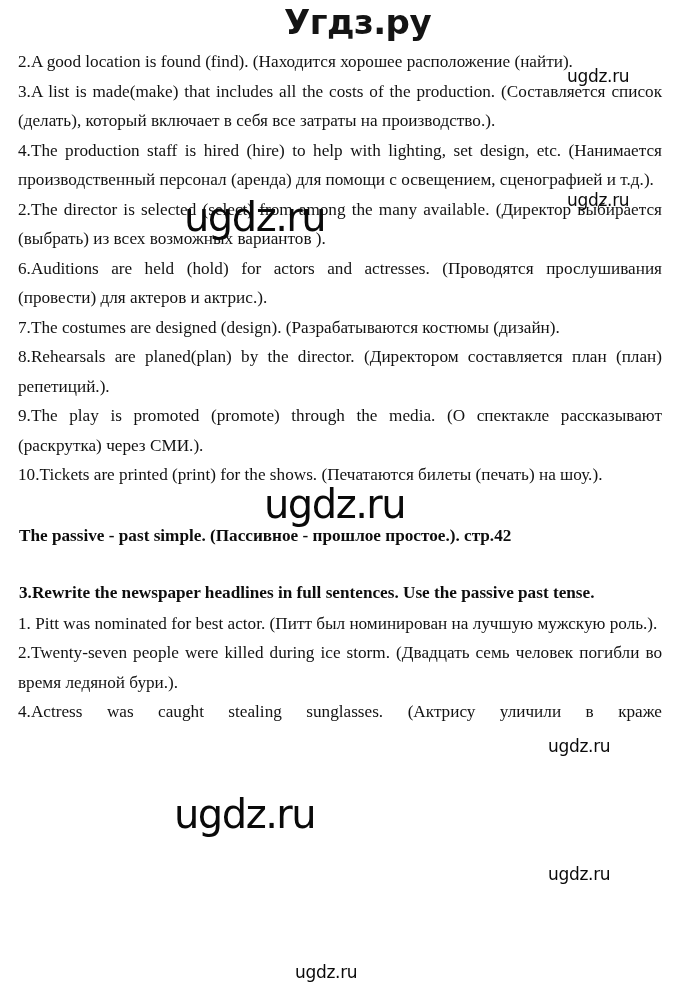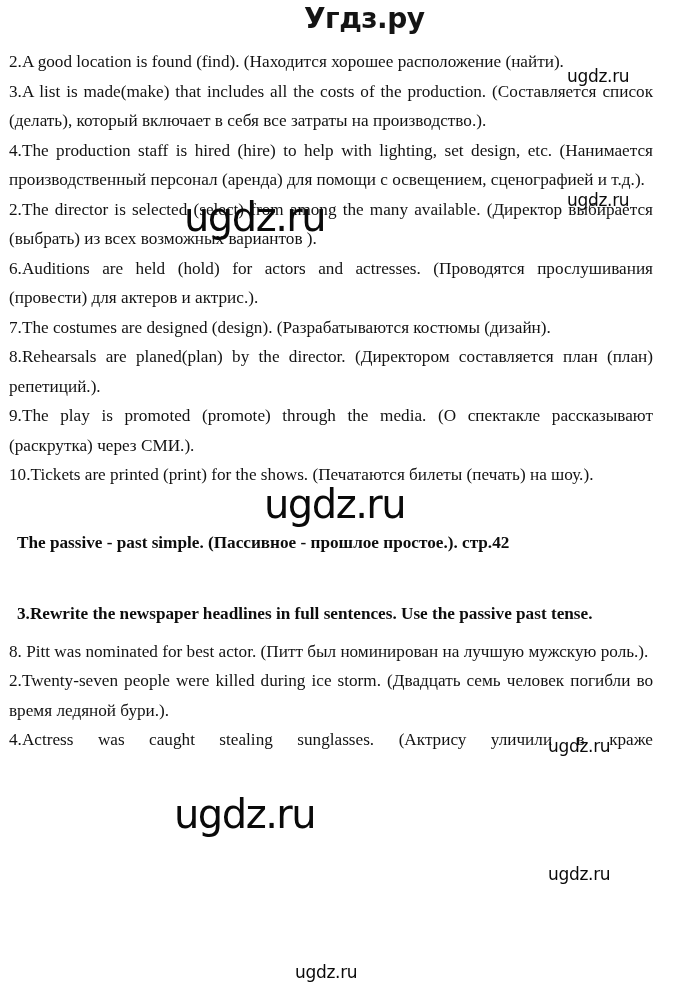--- a/index.html
+++ b/index.html
@@ -17,31 +17,30 @@
     color: #111111;
   }
 
   
   .site-logo {
     position: absolute;
     left: 284px;
     top: 2px;
     font-family: "DejaVu Sans", "Liberation Sans", sans-serif;
     font-weight: bold;
-    font-size: 28px;
+    font-size: 34px;
     letter-spacing: -0.5px;
     color: #141414;
     white-space: nowrap;
-    margin-left: 20px;
   }
 
   
   .content {
     position: absolute;
-    left: 9px;
+    left: 18px;
     top: 47px;
     width: 644px;
   }
   .para {
     font-size: 17.2px;
     line-height: 29.5px;
     text-align: justify;
     margin: 0 0 0 0;
     color: #121212;
     -webkit-font-smoothing: none;
@@ -51,21 +50,21 @@
   }
   .para.plain {
     text-align: left;
   }
   .heading {
     font-size: 17.2px;
     line-height: 29.5px;
     font-weight: bold;
     text-align: left;
     color: #0d0d0d;
-    margin: 8px;
+    margin: 1px;
   }
   .heading.justified {
     text-align: justify;
     text-align-last: left;
   }
   .spacer-md { height: 26px; }
   .spacer-lg { height: 30px; }
 
   
   .wm {
@@ -115,21 +114,21 @@
 
     <div class="spacer-lg"></div>
 
     <p class="heading">The passive - past simple. (Пассивное - прошлое простое.). стр.42</p>
 
     <div class="spacer-md"></div>
 
     <p class="heading">3.Rewrite the newspaper headlines in full sentences. Use the passive past tense.</p>
 
 
-    <p class="para last-line-left">8. Pitt was nominated for best actor. (Питт был номинирован на лучшую мужскую роль.).</p>
+    <p class="para last-line-left">1. Pitt was nominated for best actor. (Питт был номинирован на лучшую мужскую роль.).</p>
 
     <p class="para last-line-left">2.Twenty-seven people were killed during ice storm. (Двадцать семь человек погибли во время ледяной бури.).</p>
 
 
     <p class="para" style="text-align-last: justify;">4.Actress was caught stealing sunglasses. (Актрису уличили в краже</p>
 
   </div>
 
   <div id="watermark-layer">
       <div class="wm wm-big" style="left: 184px; top: 194px;">ugdz.ru</div>

